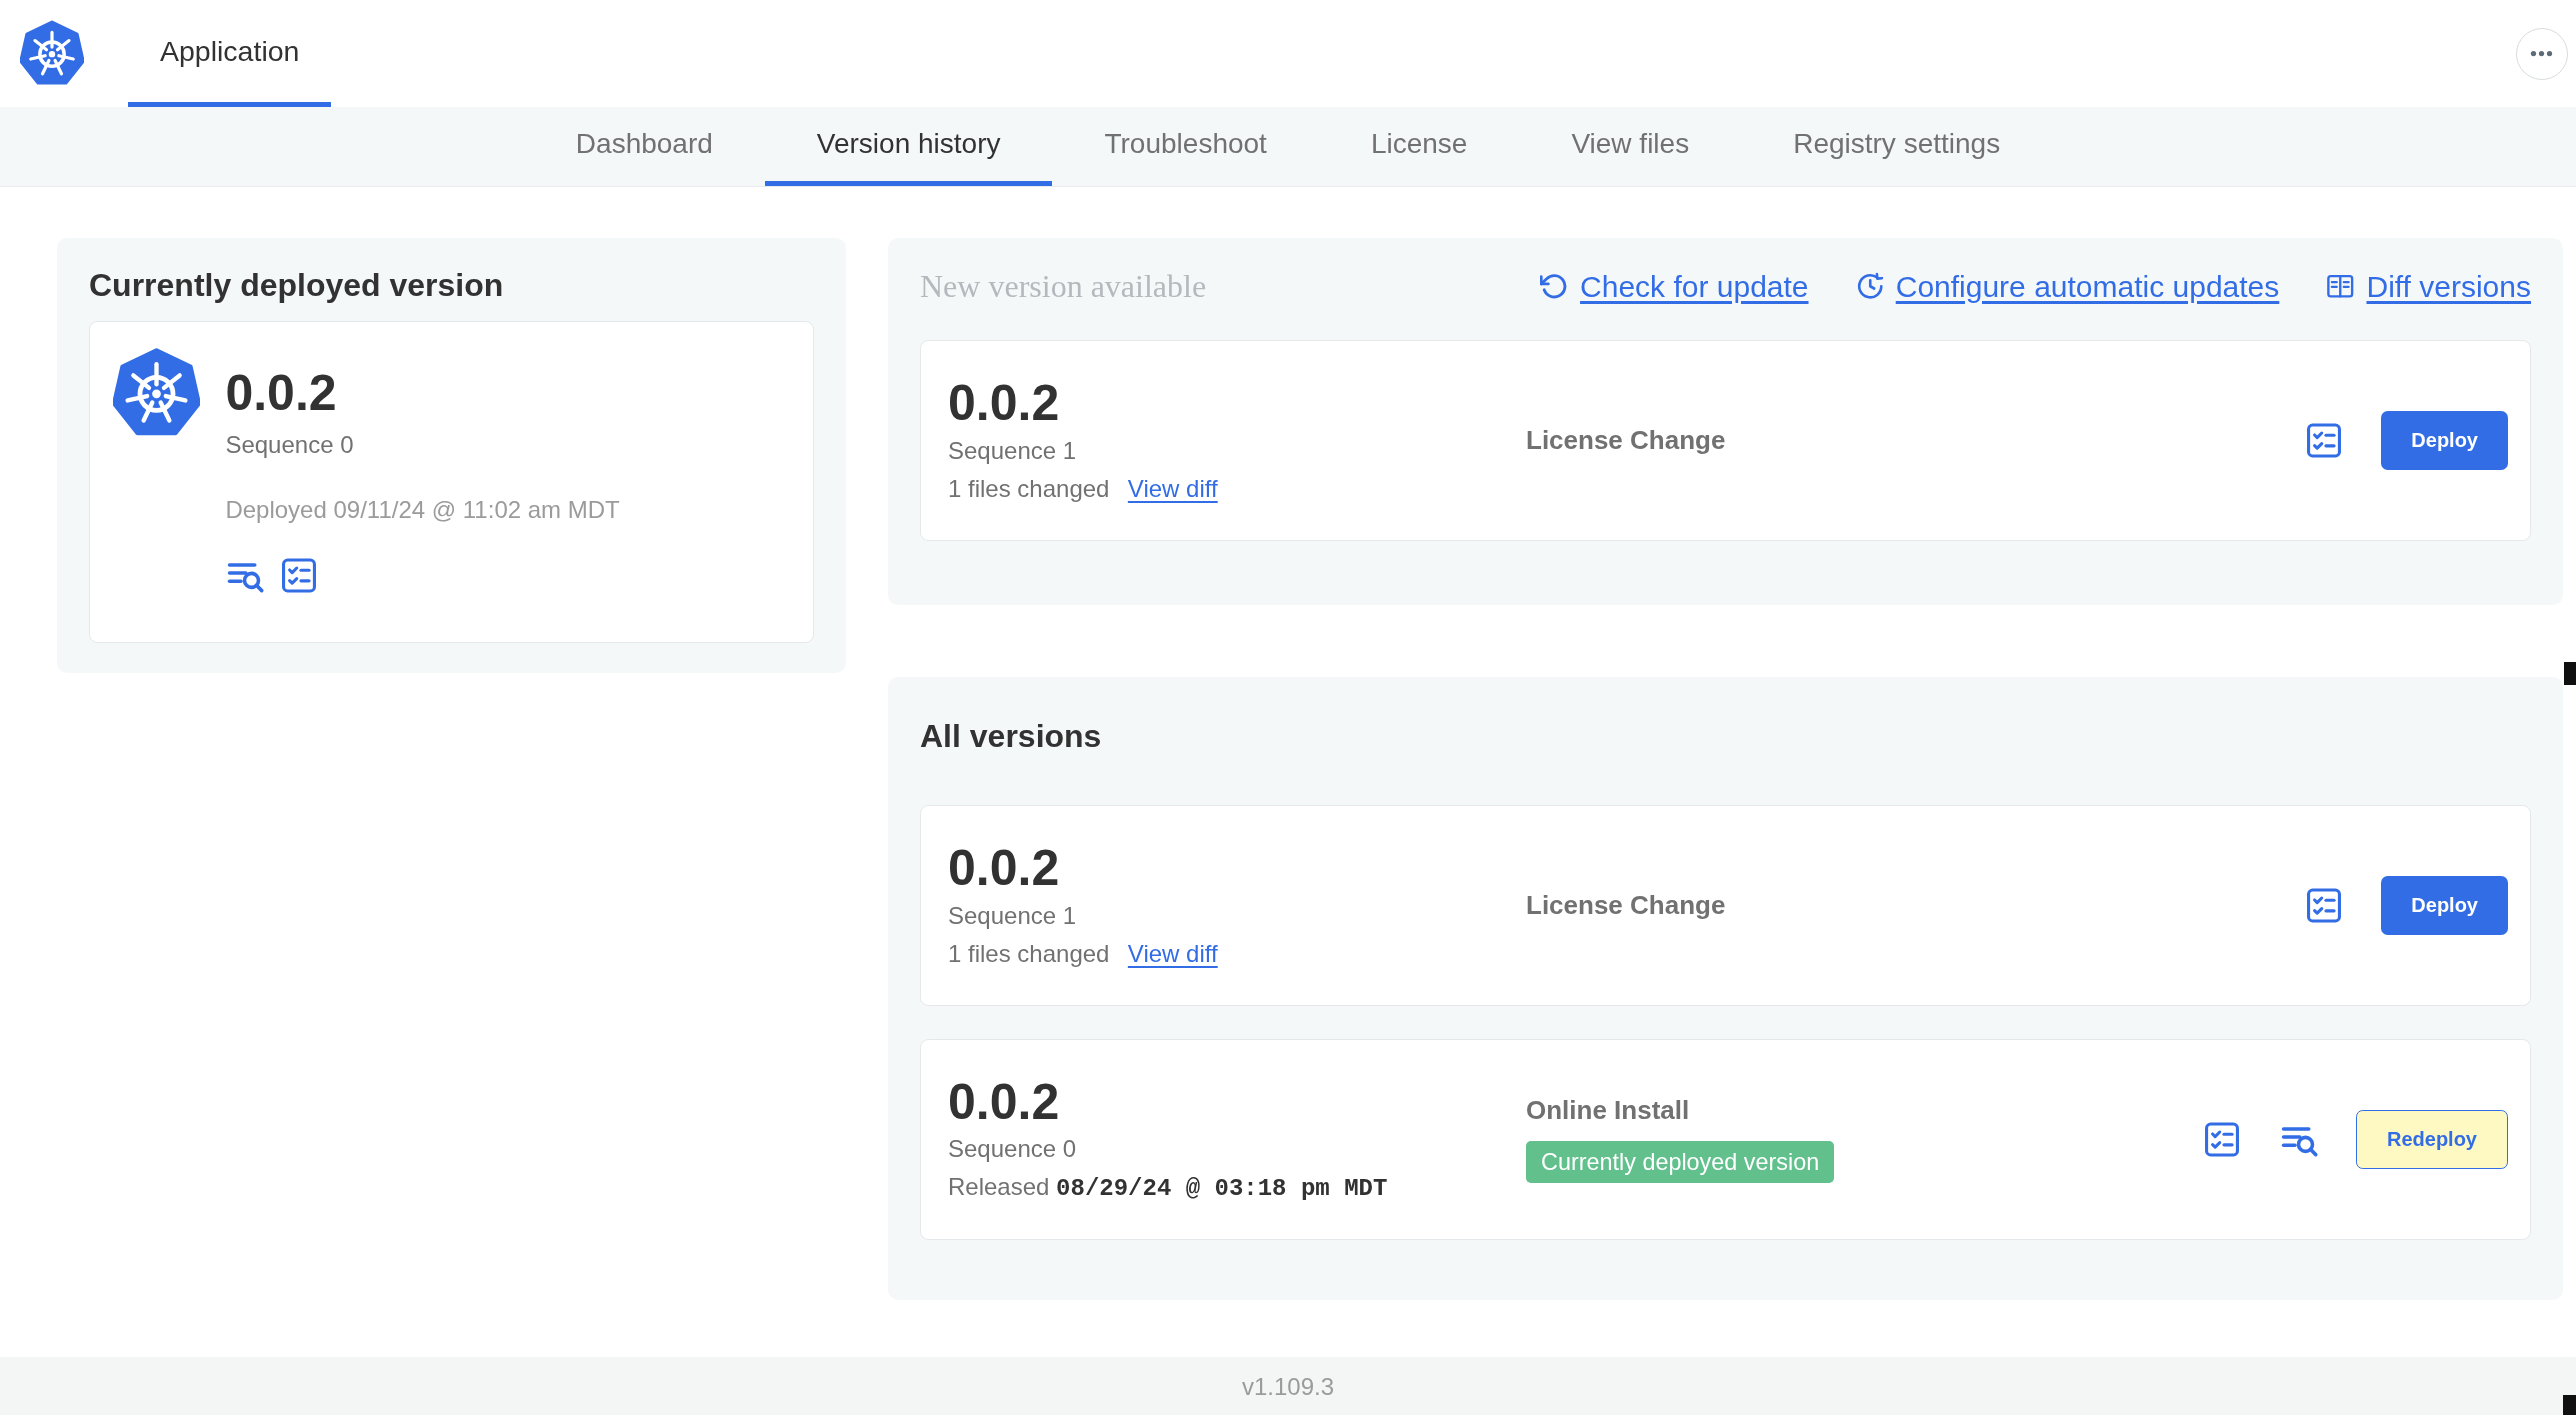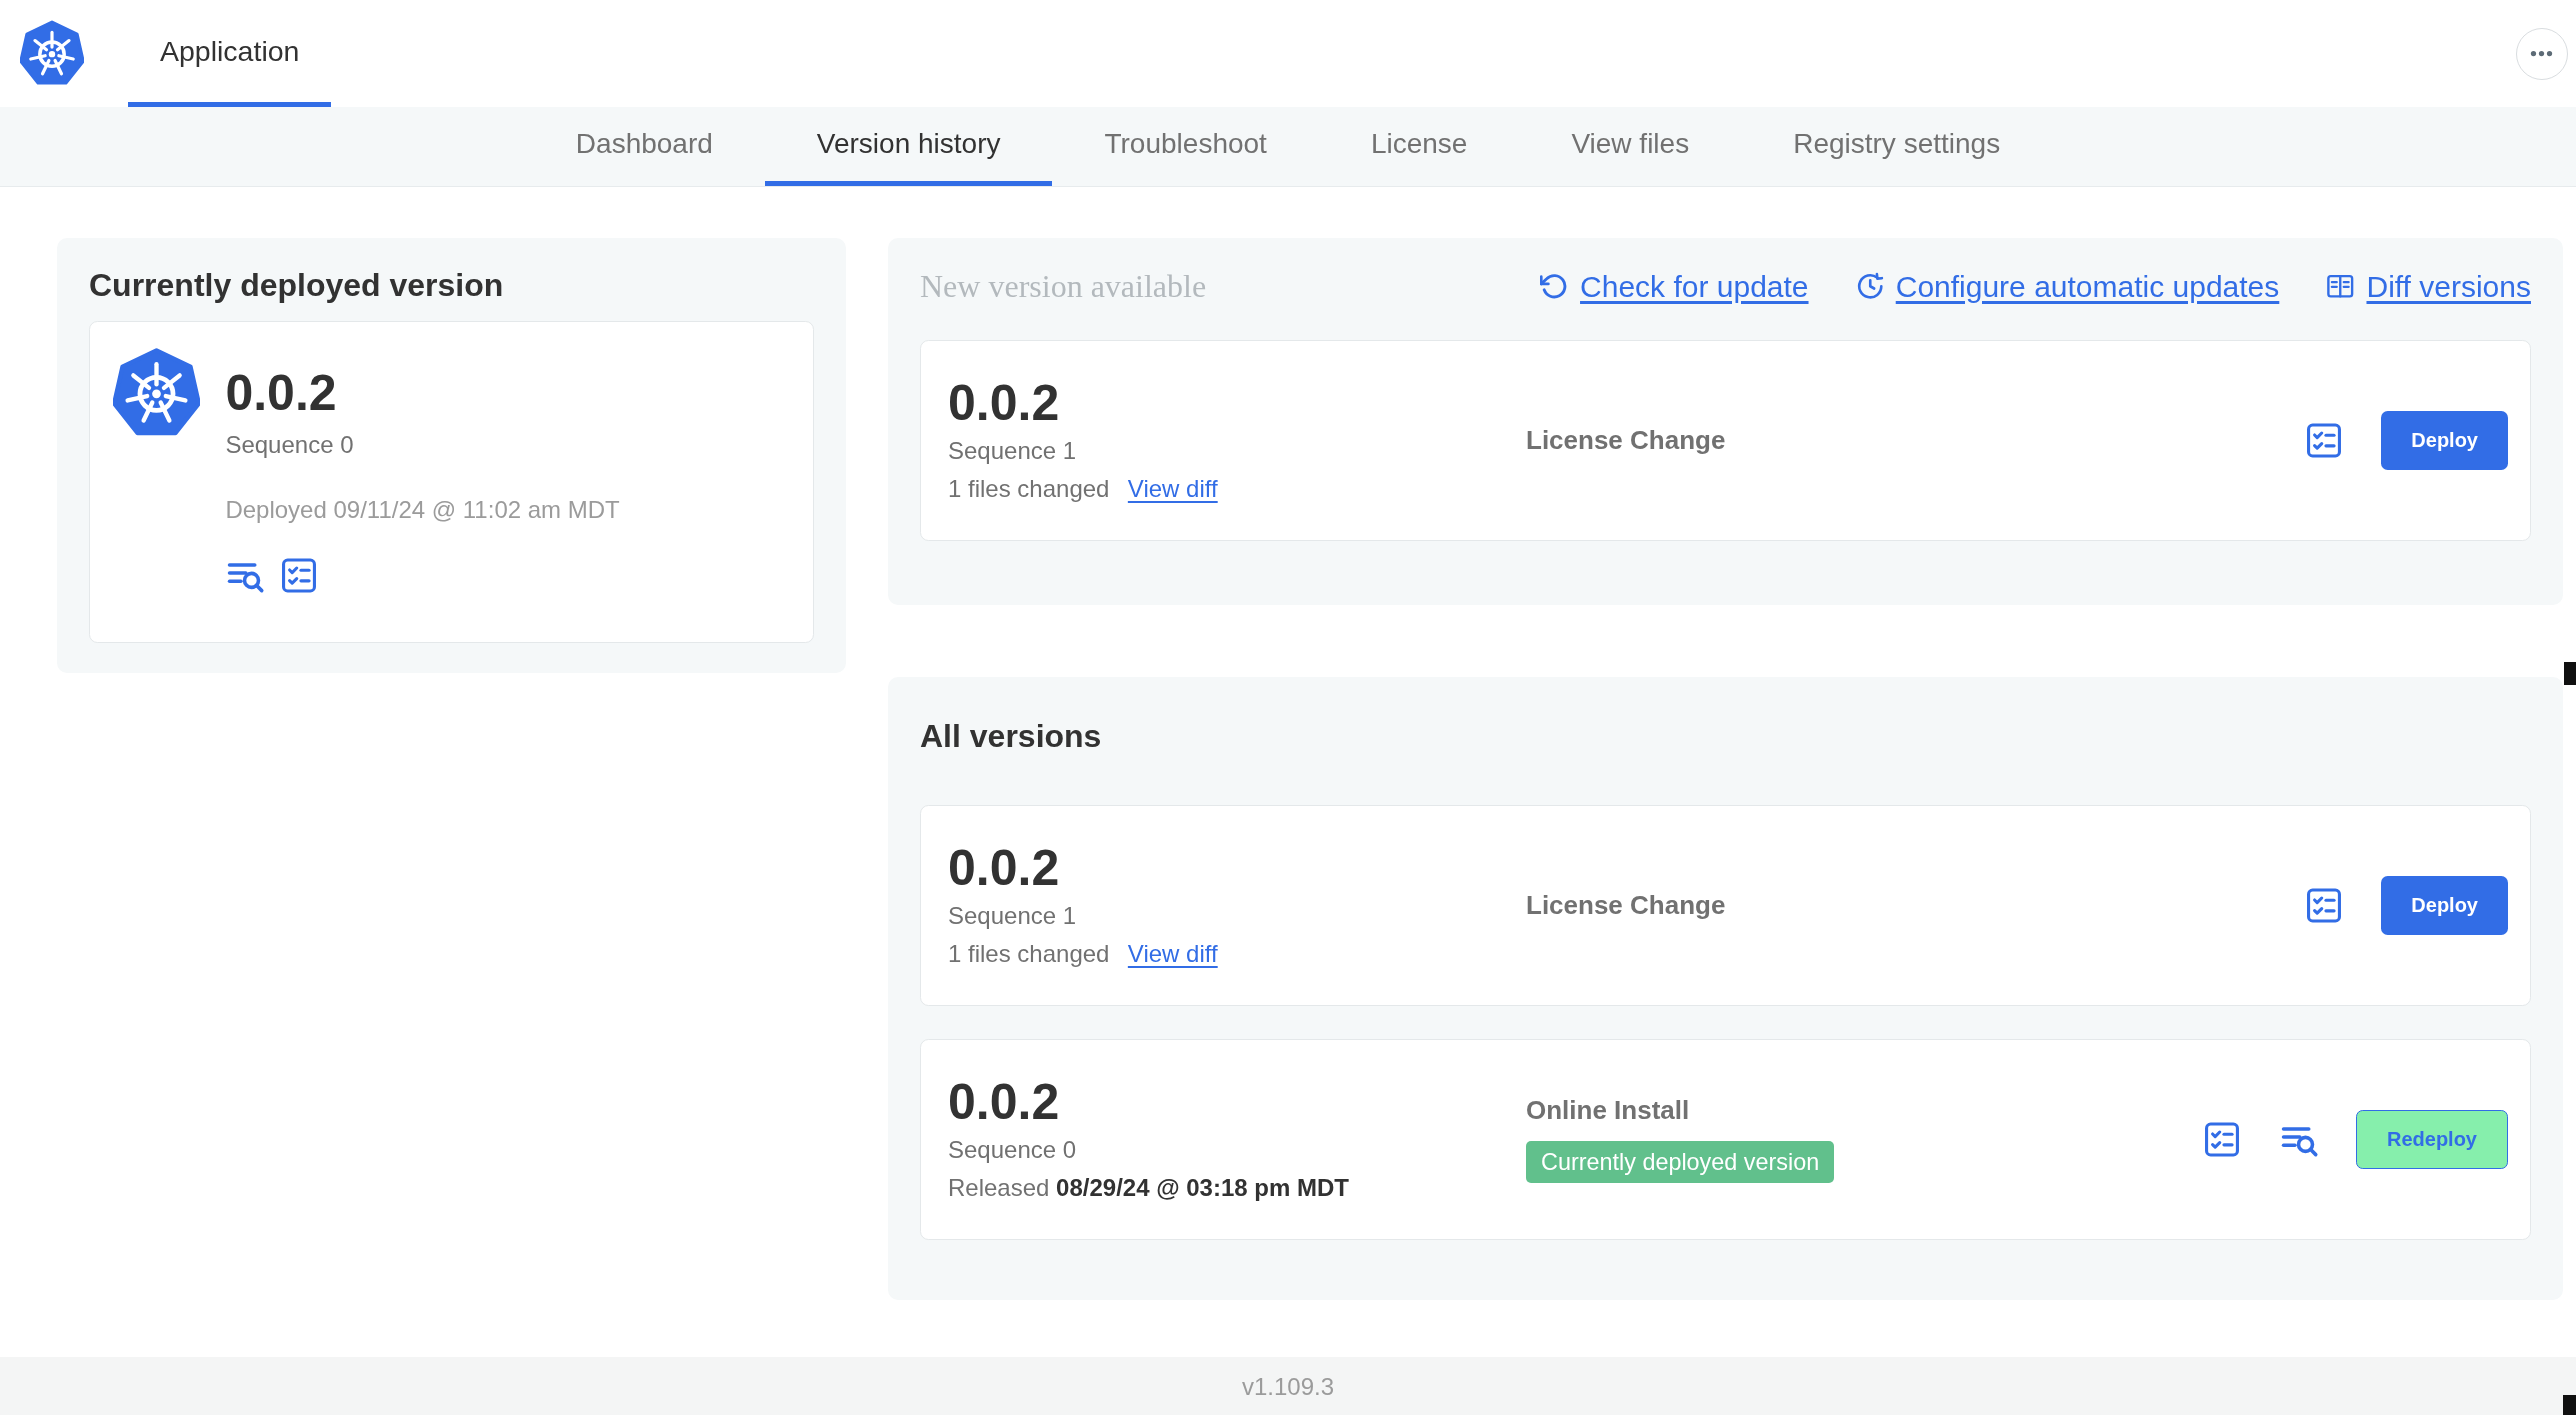--- a/index.html
+++ b/index.html
@@ -62,30 +62,30 @@
   .link-text { text-decoration:underline; text-underline-offset:4.2px; }
 
   
   .version-row { margin-top:33px; background:#fff; border:0.8px solid var(--border,#e4e8ea); border-radius:8.4px;
                  height:201px; padding:0 22px 0 27px; display:grid; grid-template-columns:578px 1fr auto;
                  align-items:center; }
   .version-row + .version-row { margin-top:33px; }
   .files-line { font-size:24px; color:var(--text-gray,#717171); margin-top:10px; display:flex; gap:18.4px; align-items:baseline; }
   .view-diff-link { color:var(--primary,#326de6); font-weight:500; text-decoration:underline; text-underline-offset:4.2px; cursor:pointer; }
   .released-line { font-size:24px; color:var(--text-gray,#717171); margin-top:10px; }
-  .released-date { font-weight:700; color:var(--text-dark,#323232); }
+  .released-date { font-weight:700; color:var(--text-dark,#323232);font-family:Liberation Mono, monospace; }
   .vr-source { font-size:26px; font-weight:600; color:var(--text-gray,#717171); }
   .vr-source-stack { display:flex; flex-direction:column; align-items:flex-start; gap:15px; }
   .badge { background:var(--success,#61c08c); color:#fff; font-size:23.4px; font-weight:500;
            padding:7.5px 15px; border-radius:5px; }
   .vr-actions { display:flex; align-items:center; gap:37px; }
   .btn { height:59px; border-radius:6.7px; font-size:20px; font-weight:700; padding:0 30px;
          cursor:pointer; font-family:inherit; }
   .btn.primary { background:var(--primary,#326de6); color:#fff; border:none; }
-  .btn.outline { background:#86efac; color:var(--primary,#326de6); border:1.7px solid var(--primary,#326de6); }
+  .btn.outline { background:#fef9c3; color:var(--primary,#326de6); border:1.7px solid var(--primary,#326de6); }
 
   
   .av-header { display:flex; align-items:center; justify-content:space-between; height:62px; }
   .rpp { display:flex; align-items:center; gap:15px; }
   .rpp-label { font-size:25px; color:var(--text-dark,#323232); }
   .select-wrap { position:relative; }
   .rpp-select { appearance:none; -webkit-appearance:none; width:95px; height:60px; background:#fff;
                 border:1.7px solid #d8dde0; border-radius:6.7px; font-size:26px; color:var(--text-dark,#323232);
                 padding:0 33px 0 15px; font-family:inherit; cursor:pointer; }
   .select-chevron { position:absolute; right:6.7px; top:50%; transform:translateY(-50%); color:#4a4a4a; pointer-events:none; }

